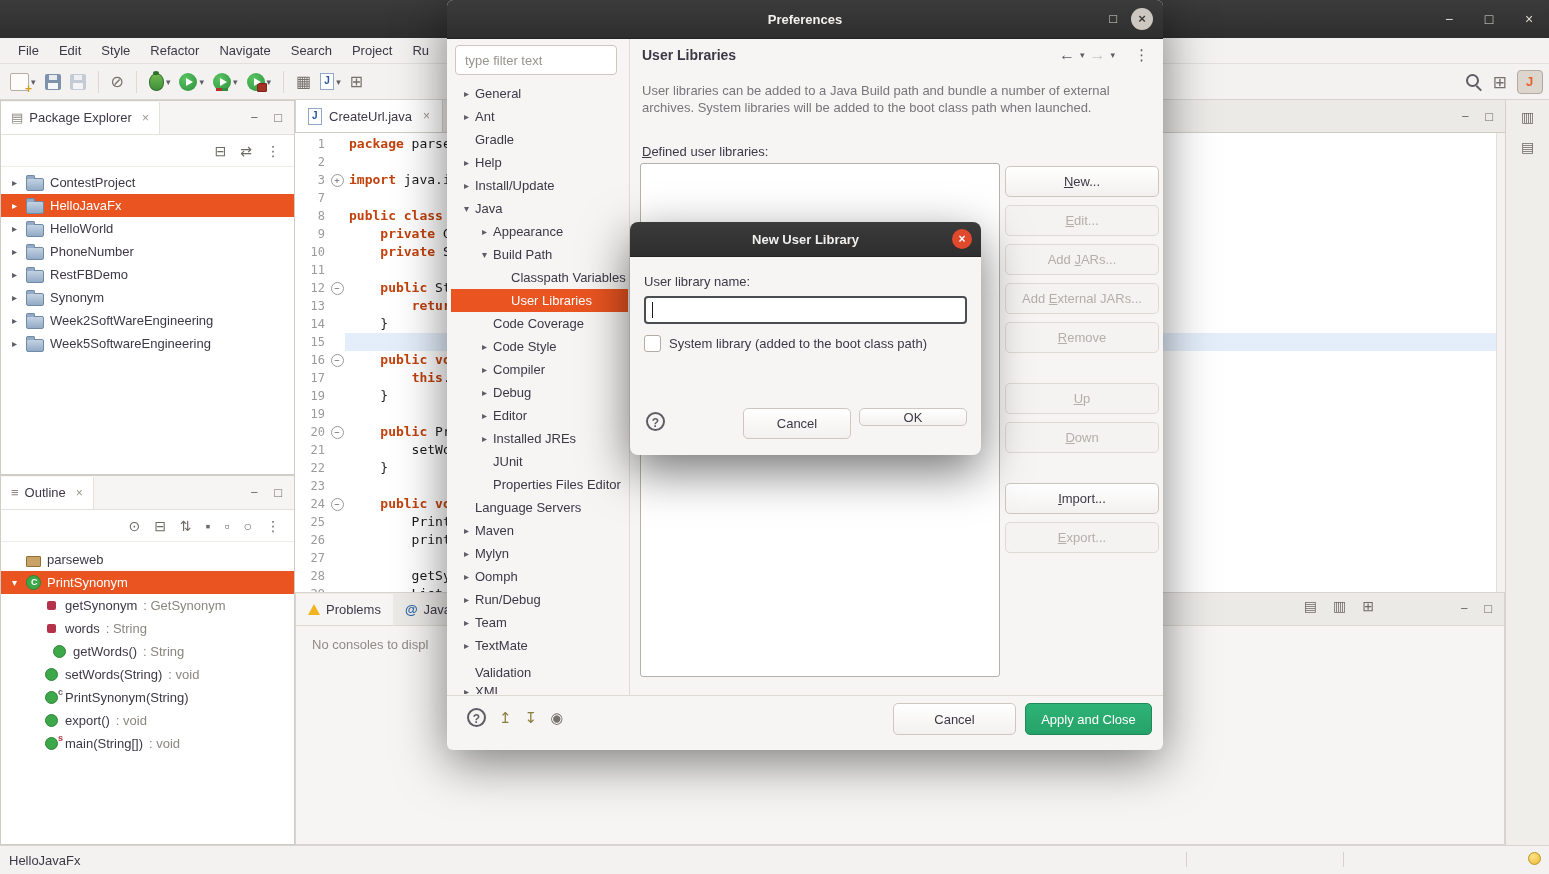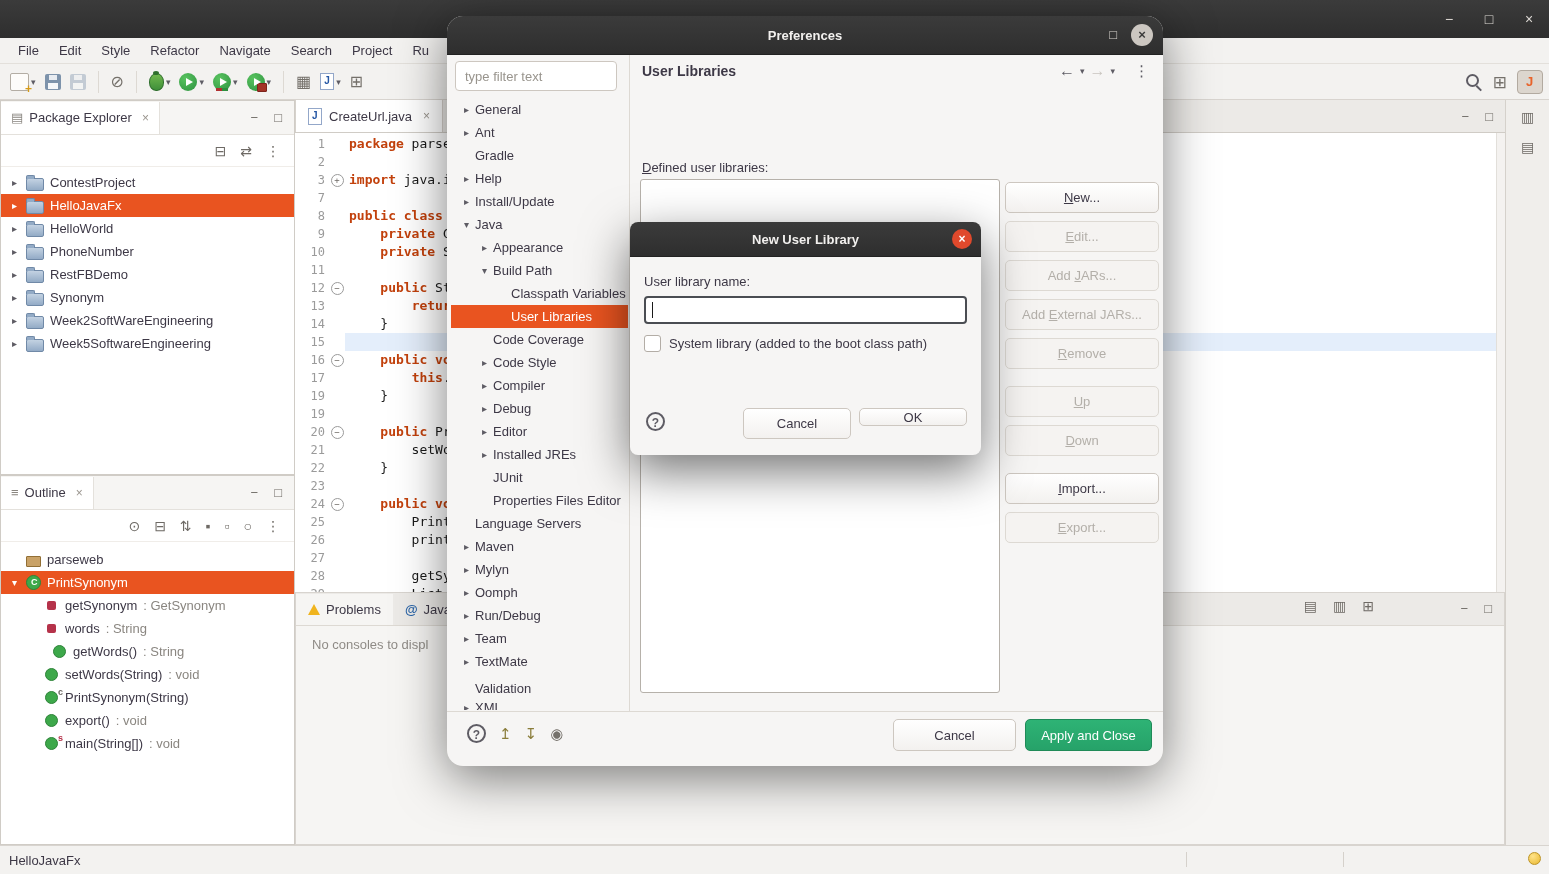--- a/index.html
+++ b/index.html
@@ -120,21 +120,21 @@
   .bulb{position:absolute;right:8px;top:852px;width:11px;height:11px;border-radius:50%;
     background:radial-gradient(circle at 35% 30%,#ffe388,#e9b831);border:1px solid #bd9425}
 
   
   .btn{display:inline-block;background:linear-gradient(#ffffff,#f3f1ef);border:1px solid #cdc7c0;border-radius:5px;
     color:#3d3846;font-size:13px;text-align:center;box-sizing:border-box;cursor:default}
   .btn.disabled{color:#b3afa9;background:#f5f3f1;border-color:#ddd9d3}
   .btn.suggested{background:linear-gradient(#2eb375,#26a269);border-color:#1f8a58;color:#fff;font-weight:normal}
 
   
-  .prefs{position:absolute;left:447px;top:16px;width:716px;height:750px;background:#f6f5f4;border-radius:16px;
+  .prefs{position:absolute;left:447px;top:0;width:716px;height:750px;background:#f6f5f4;border-radius:6px;
     box-shadow:0 12px 50px rgba(0,0,0,.5);overflow:hidden}
   .dlg-titlebar{position:relative;height:38px;background:linear-gradient(#3b3b3b,#2e2e2e);border-bottom:1px solid #222;
     display:flex;align-items:center;justify-content:center}
   .dlg-title{color:#f2f0ee;font-size:13px;font-weight:bold}
   .dlg-max{position:absolute;right:46px;top:11px;color:#d8d4cf;font-size:13px}
   .pclose{position:absolute;right:10px;top:8px;width:22px;height:22px;border-radius:50%;background:#ccc7c1;
     color:#3a3a3a;font:bold 13px/22px "Liberation Sans",sans-serif;text-align:center}
   .filter-input{position:absolute;left:8px;top:45px;width:162px;height:30px;border:1px solid #cdc7c0;border-radius:4px;
     padding:0 9px;font-size:13px;color:#3d3846;background:#fff;box-sizing:border-box;outline:none}
   .filter-input::placeholder{color:#98948d}
@@ -144,21 +144,21 @@
   .pref-header{position:absolute;left:195px;top:47px;font-size:14px;font-weight:bold;color:#3d3846}
   .pref-nav{position:absolute;right:14px;top:46px;display:flex;align-items:center;gap:5px}
   .nav-arrow{font-size:16px;color:#5e5c64}
   .nav-arrow.dis{color:#c9c5bf}
   .nav-dots{font-size:15px;color:#5e5c64;margin-left:14px}
   .pref-desc{position:absolute;left:195px;top:82px;width:508px;font-size:13px;line-height:17px;color:#77767b}
   .pref-defined{position:absolute;left:195px;top:144px;font-size:13px;color:#3d3846}
   .pref-list{position:absolute;left:193px;top:163px;width:360px;height:514px;background:#fff;border:1px solid #b6b1aa;border-radius:3px;box-sizing:border-box}
   .side-col{position:absolute;left:558px;top:166px;width:154px;display:flex;flex-direction:column}
   .side-btn{width:154px;height:31px;margin-bottom:8px}
-  .side-btn.gap{margin-top:9px}
+  .side-btn.gap{margin-top:22px}
   .pref-footer-line{position:absolute;left:0;top:695px;width:716px;height:1px;background:#ddd9d3}
   .help-ic{width:19px;height:19px;border:2px solid #5e5c64;border-radius:50%;color:#5e5c64;
     font:bold 12px/18px "Liberation Sans",sans-serif;text-align:center;box-sizing:border-box;display:inline-block}
   .pref-footer-icons{position:absolute;left:20px;top:708px;display:flex;align-items:center;gap:13px}
   .fic{font-size:15px;color:#75716b}
   .fic.am{color:#8a7d3a}
   .pref-cancel{position:absolute;left:446px;top:703px;width:123px;height:32px}
   .pref-apply{position:absolute;left:578px;top:703px;width:127px;height:32px}
 
   
@@ -722,20 +722,21 @@
       </div>
 
     <div class="pref-header">User Libraries</div>
     <div class="pref-nav">
       <span class="nav-arrow">←</span>
       <span class="caret">▾</span>
       <span class="nav-arrow dis">→</span>
       <span class="caret">▾</span>
       <span class="nav-dots">⋮</span>
     </div>
+    <div class="pref-desc">User libraries can be added to a Java Build path and bundle a number of external archives. System libraries will be added to the boot class path when launched.</div>
     <div class="pref-defined"><u>D</u>efined user libraries:</div>
     <div class="pref-list"></div>
     <div class="side-col" id="side-buttons">
         <button class="btn side-btn"><u>N</u>ew...</button>
         <button class="btn side-btn disabled"><u>E</u>dit...</button>
         <button class="btn side-btn disabled">Add <u>J</u>ARs...</button>
         <button class="btn side-btn disabled">Add <u>E</u>xternal JARs...</button>
         <button class="btn side-btn disabled"><u>R</u>emove</button>
         <button class="btn side-btn disabled gap"><u>U</u>p</button>
         <button class="btn side-btn disabled"><u>D</u>own</button>

